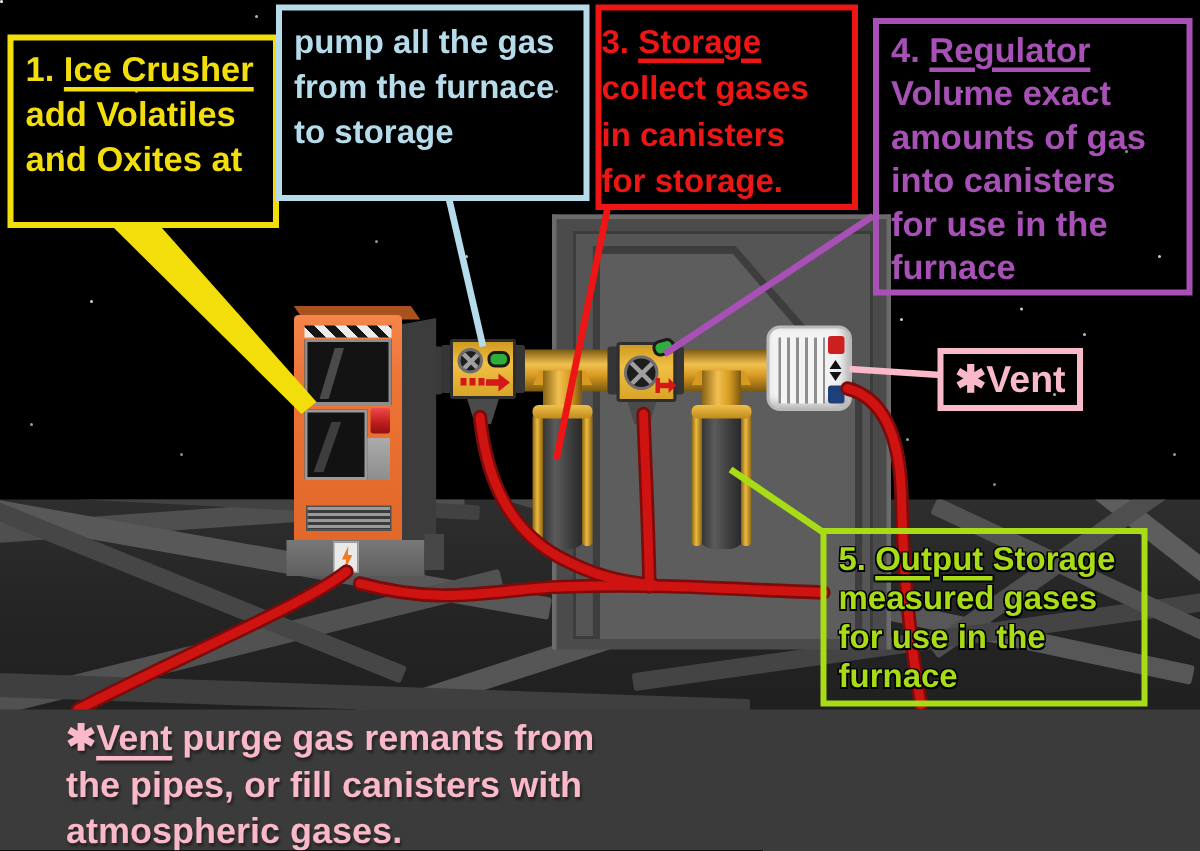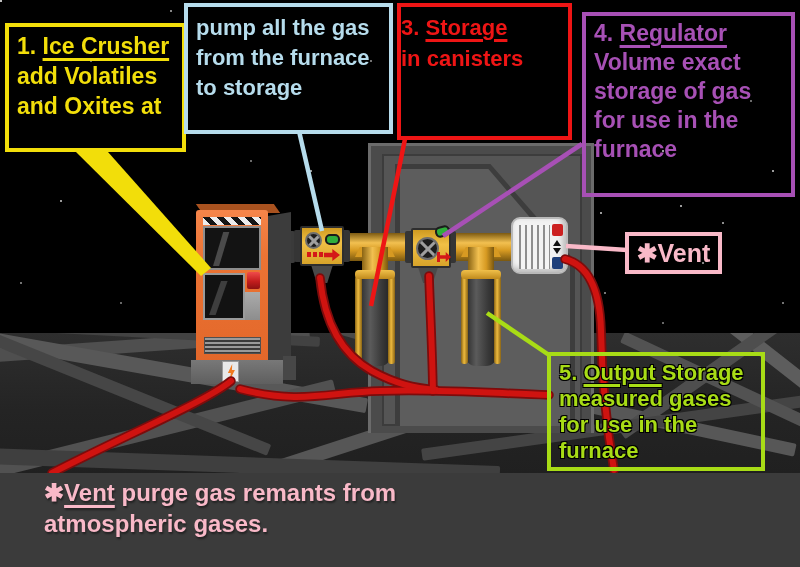--- a/index.html
+++ b/index.html
@@ -276,40 +276,44 @@
   </div>
 
   <div class="callout co-blue">
     <span class="ln">pump all the gas</span>
     <span class="ln">from the furnace</span>
     <span class="ln">to storage</span>
   </div>
 
   <div class="callout co-red">
     <span class="ln"><span>3. </span><span class="u">Storage</span></span>
+    <span class="ln">collect gases</span>
     <span class="ln">in canisters</span>
+    <span class="ln">for storage.</span>
   </div>
 
   <div class="callout co-purple">
     <span class="ln"><span>4. </span><span class="u">Regulator</span></span>
     <span class="ln">Volume exact</span>
-    <span class="ln">storage of gas</span>
+    <span class="ln">amounts of gas</span>
+    <span class="ln">into canisters</span>
     <span class="ln">for use in the</span>
     <span class="ln">furnace</span>
   </div>
 
   <div class="callout co-green">
     <span class="ln"><span>5. </span><span class="u">Output </span><span>Storage</span></span>
     <span class="ln">measured gases</span>
     <span class="ln">for use in the</span>
     <span class="ln">furnace</span>
   </div>
 
   <div class="callout co-pink">
     <span>✱</span><span>Vent</span>
   </div>
 
   <div class="note">
     <span class="ln" style="display:block;"><span>✱</span><span class="u">Vent</span><span> purge gas remants from</span></span>
+    <span class="ln" style="display:block;">the pipes, or fill canisters with</span>
     <span class="ln" style="display:block;">atmospheric gases.</span>
   </div>
 
 </div>
 
 </body></html>

